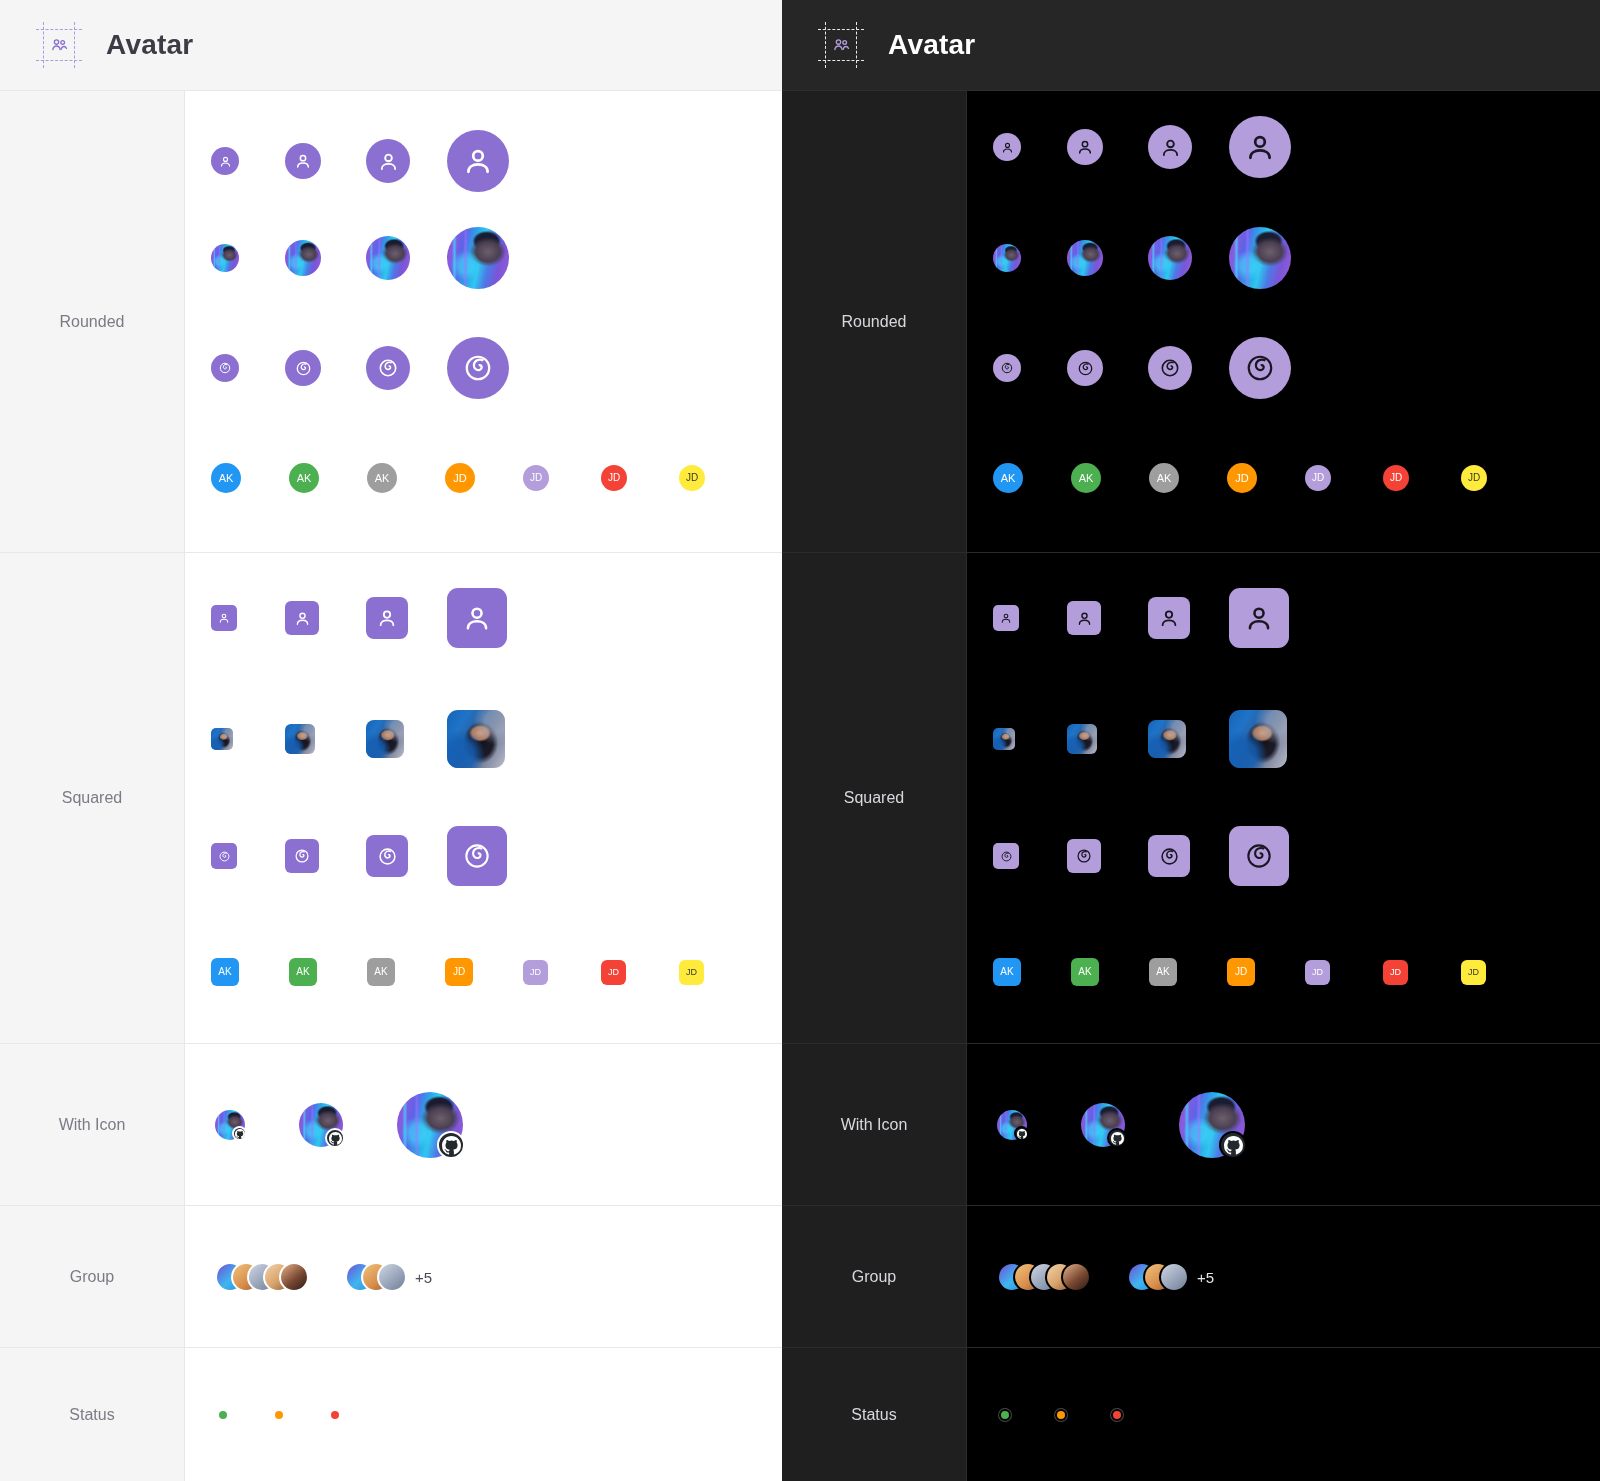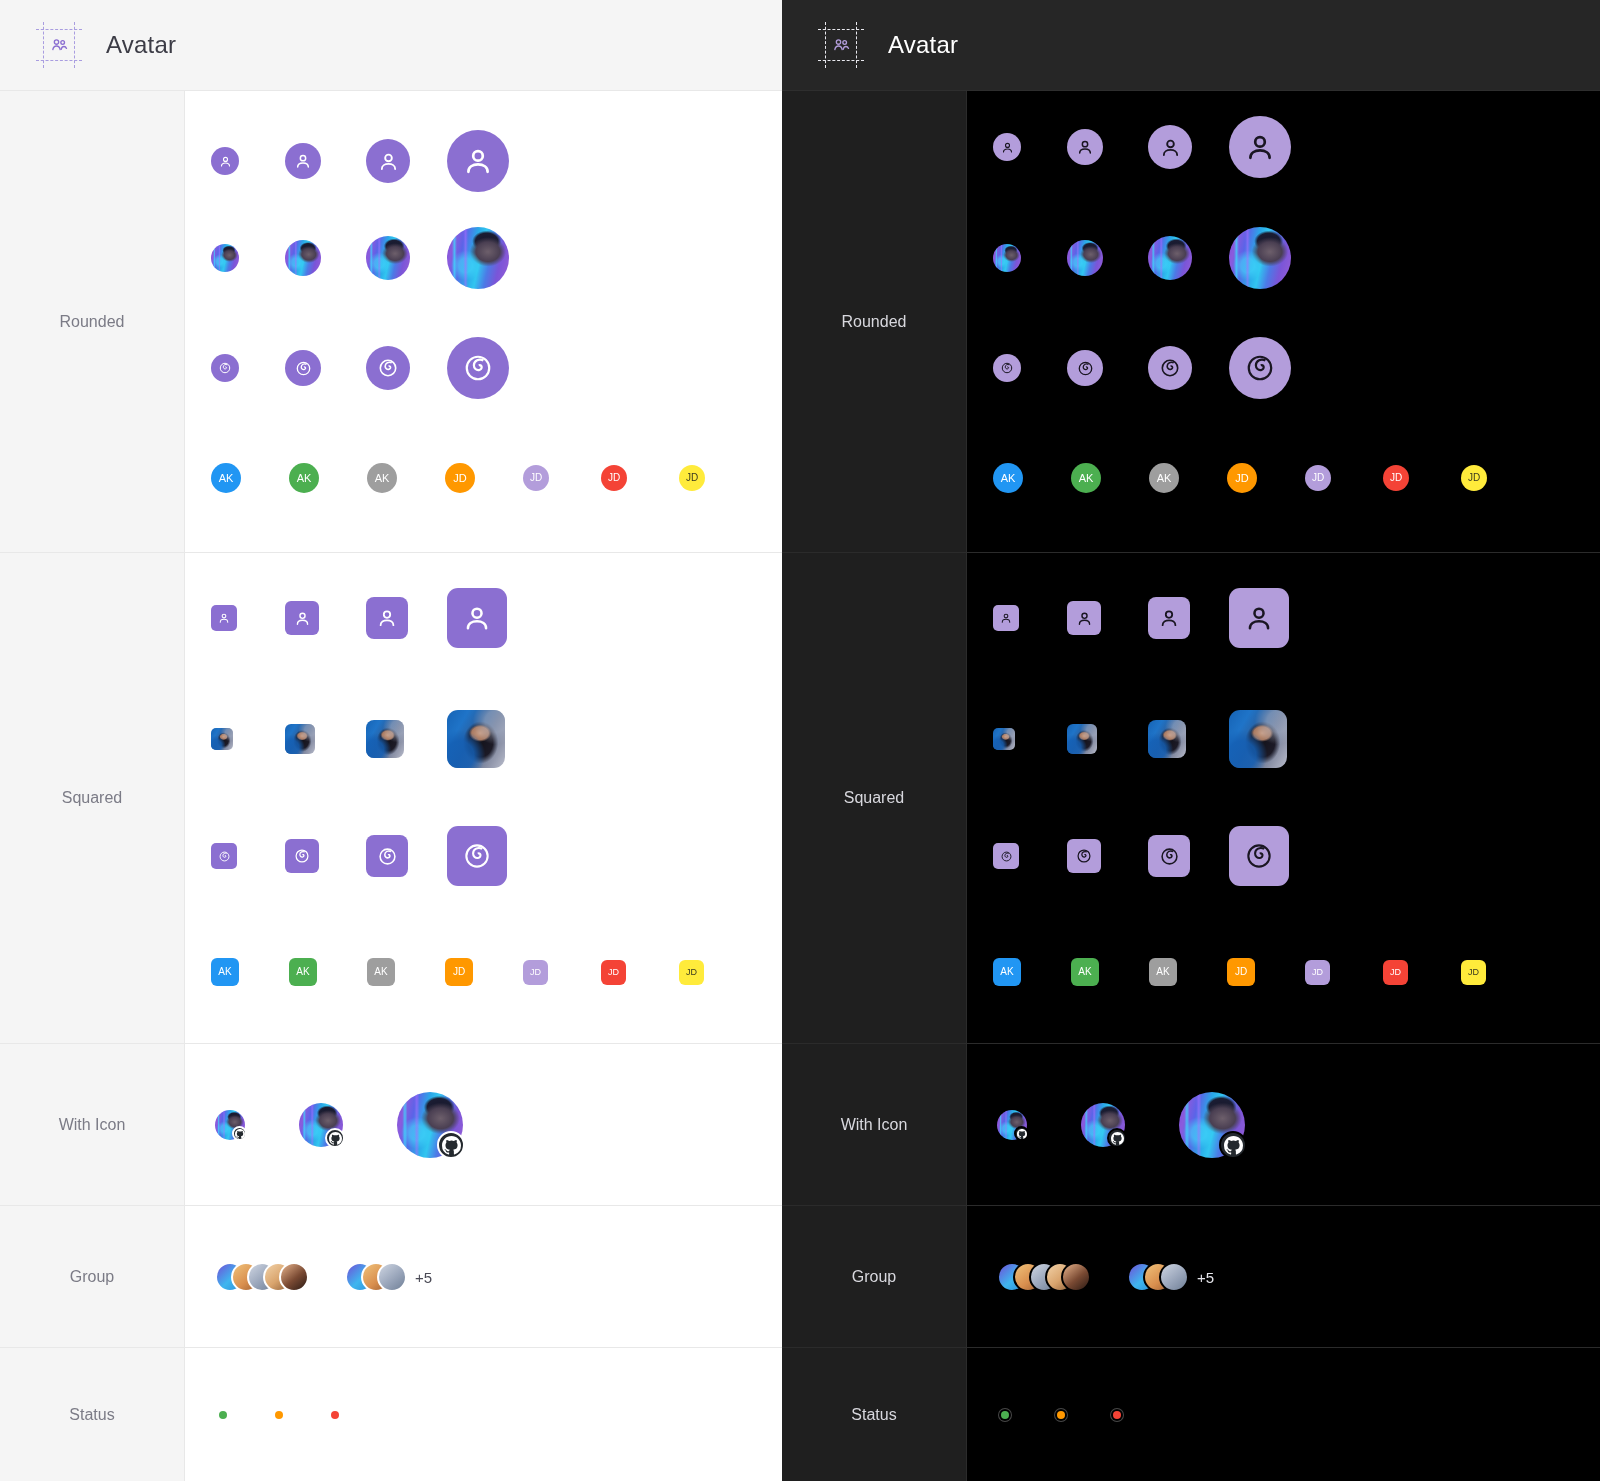--- a/index.html
+++ b/index.html
@@ -33,21 +33,21 @@
     left:7px; right:7px; top:0; bottom:0;
     border-left:1px dashed #a99de0; border-right:1px dashed #a99de0;
   }
   .hdr-icon-box::after {
     top:7px; bottom:7px; left:0; right:0;
     border-top:1px dashed #a99de0; border-bottom:1px dashed #a99de0;
   }
   .dark .hdr-icon-box::before { border-left-color:#e9e9ef; border-right-color:#e9e9ef; }
   .dark .hdr-icon-box::after  { border-top-color:#e9e9ef; border-bottom-color:#e9e9ef; }
   .hdr-glyph { width:20px; height:20px; display:block; }
-  .hdr-title { font-size:24px; font-weight:400; letter-spacing:.2px; }
+  .hdr-title { font-size:28px; font-weight:700; letter-spacing:.2px; }
   .light .hdr-title { color:#3c3c46; }
   .dark  .hdr-title { color:#ffffff; }
 
   
   .rows { display:flex; flex-direction:column; }
   .row { display:flex; }
   .light .row { border-bottom:1px solid #e8e8e8; }
   .dark  .row { border-bottom:1px solid #2b2b2b; }
   .row-label {
     display:flex; align-items:center; justify-content:center;

